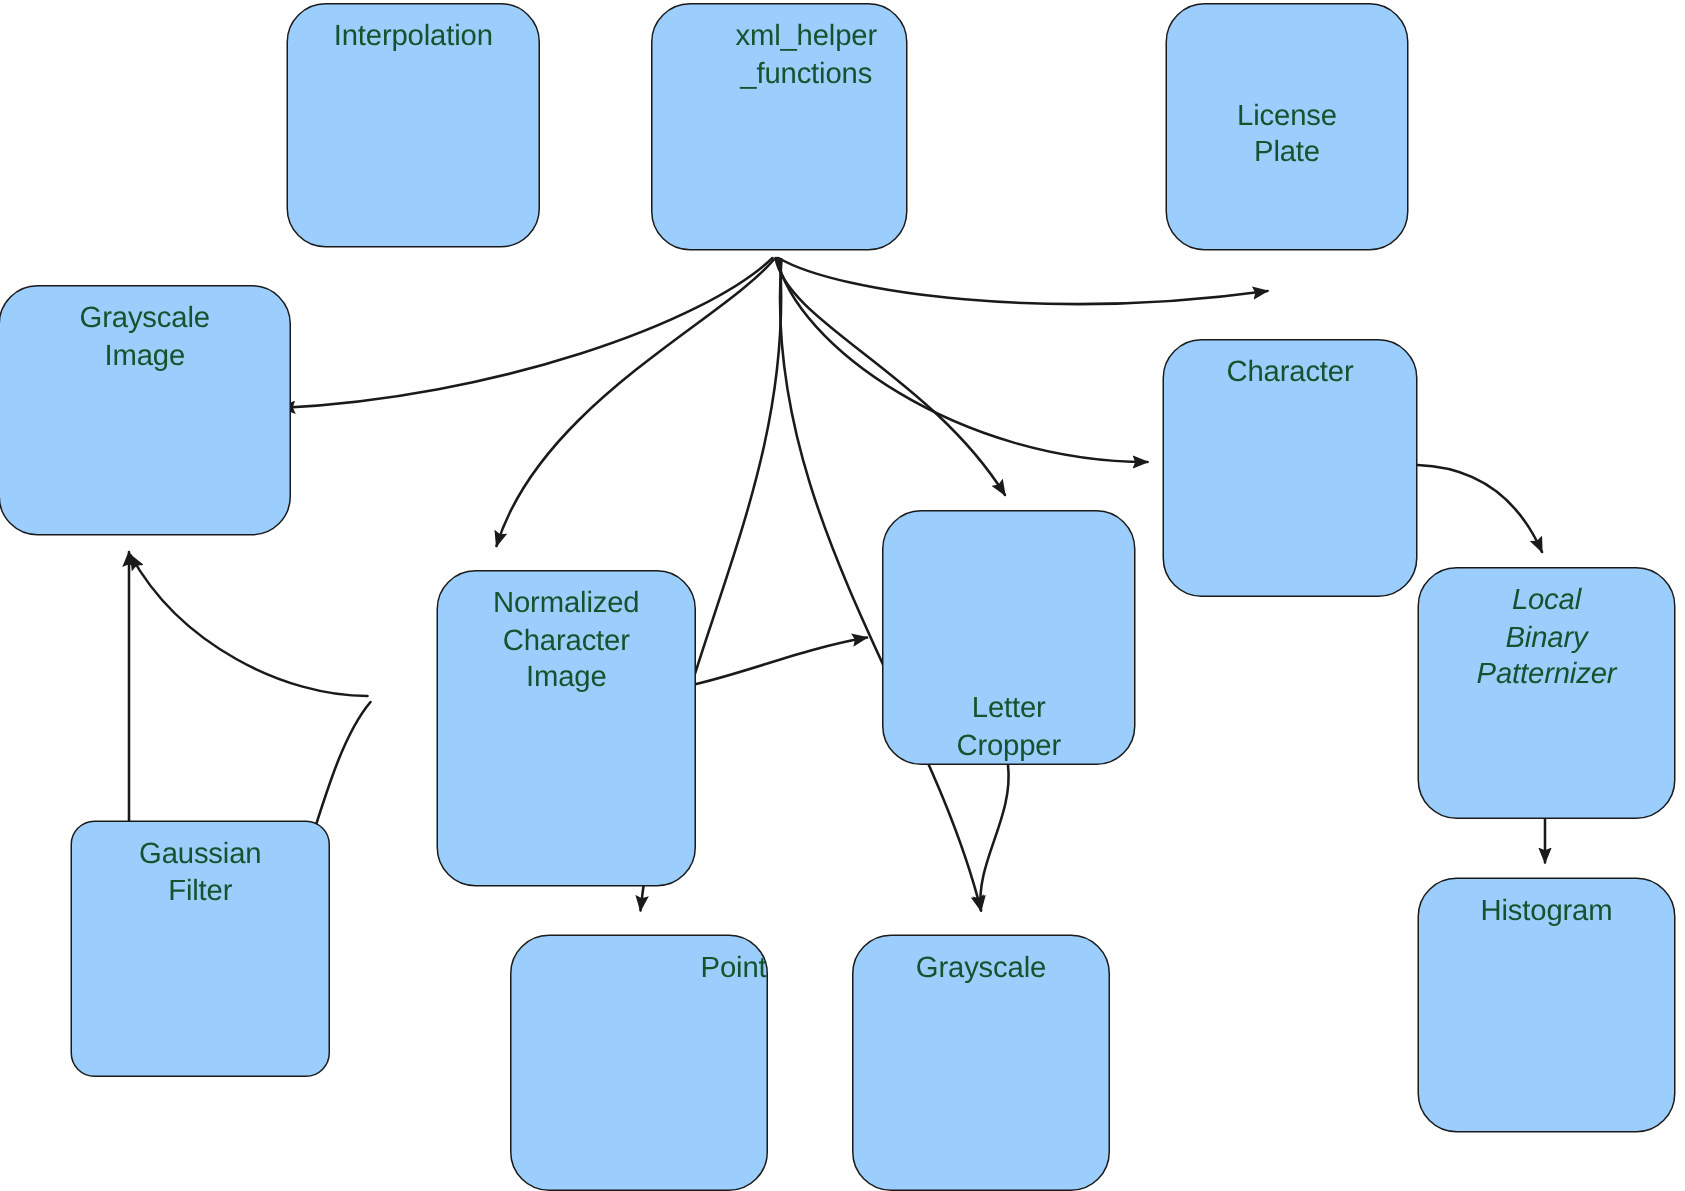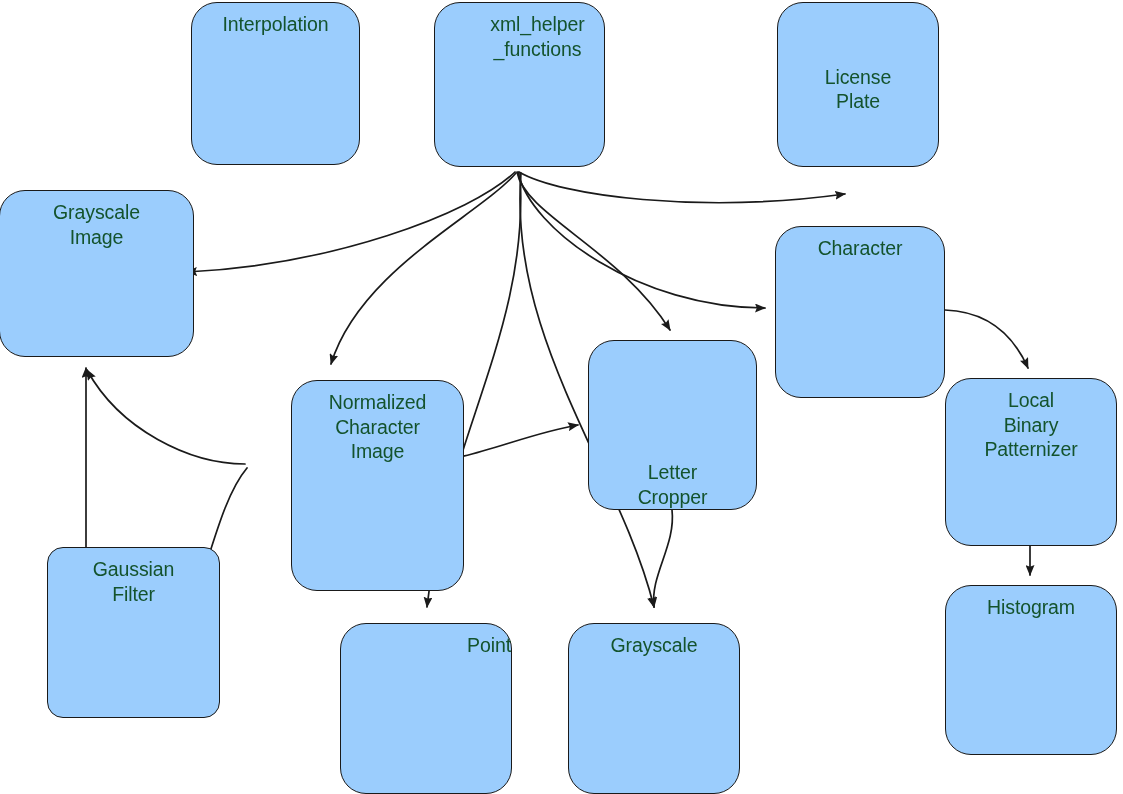--- a/index.html
+++ b/index.html
@@ -97,21 +97,21 @@
       </div>
       <div class="node" style="left: 250px; top: 380px; width: 173px; height: 211px; background: rgb(155, 205, 253); border-color: rgb(26, 26, 26); border-radius: 26px; margin-left: 41px;">
         <span class="node-label">Normalized
 Character
 Image</span>
       </div>
       <div class="node" style="left: 588px; top: 340px; width: 169px; height: 170px; background: rgb(155, 205, 253); border-color: rgb(26, 26, 26); border-radius: 26px; align-items: flex-end;">
         <span class="node-label">Letter
 Cropper</span>
       </div>
-      <div class="node" style="left: 945px; top: 378px; width: 172px; height: 168px; background: rgb(155, 205, 253); border-color: rgb(26, 26, 26); border-radius: 26px;">
+      <div class="node" style="left: 945px; top: 378px; width: 172px; height: 168px; background: rgb(155, 205, 253); border-color: rgb(26, 26, 26); border-radius: 26px; font-style: italic;">
         <span class="node-label">Local
 Binary
 Patternizer</span>
       </div>
       <div class="node" style="left: -1px; top: 547px; width: 173px; height: 171px; background: rgb(155, 205, 253); border-color: rgb(26, 26, 26); border-radius: 16px; margin-left: 48px;">
         <span class="node-label">Gaussian
 Filter</span>
       </div>
       <div class="node" style="left: 340px; top: 623px; width: 172px; height: 171px; background: rgb(155, 205, 253); border-color: rgb(26, 26, 26); border-radius: 26px; justify-content: flex-end;">
         <span class="node-label">Point</span>

